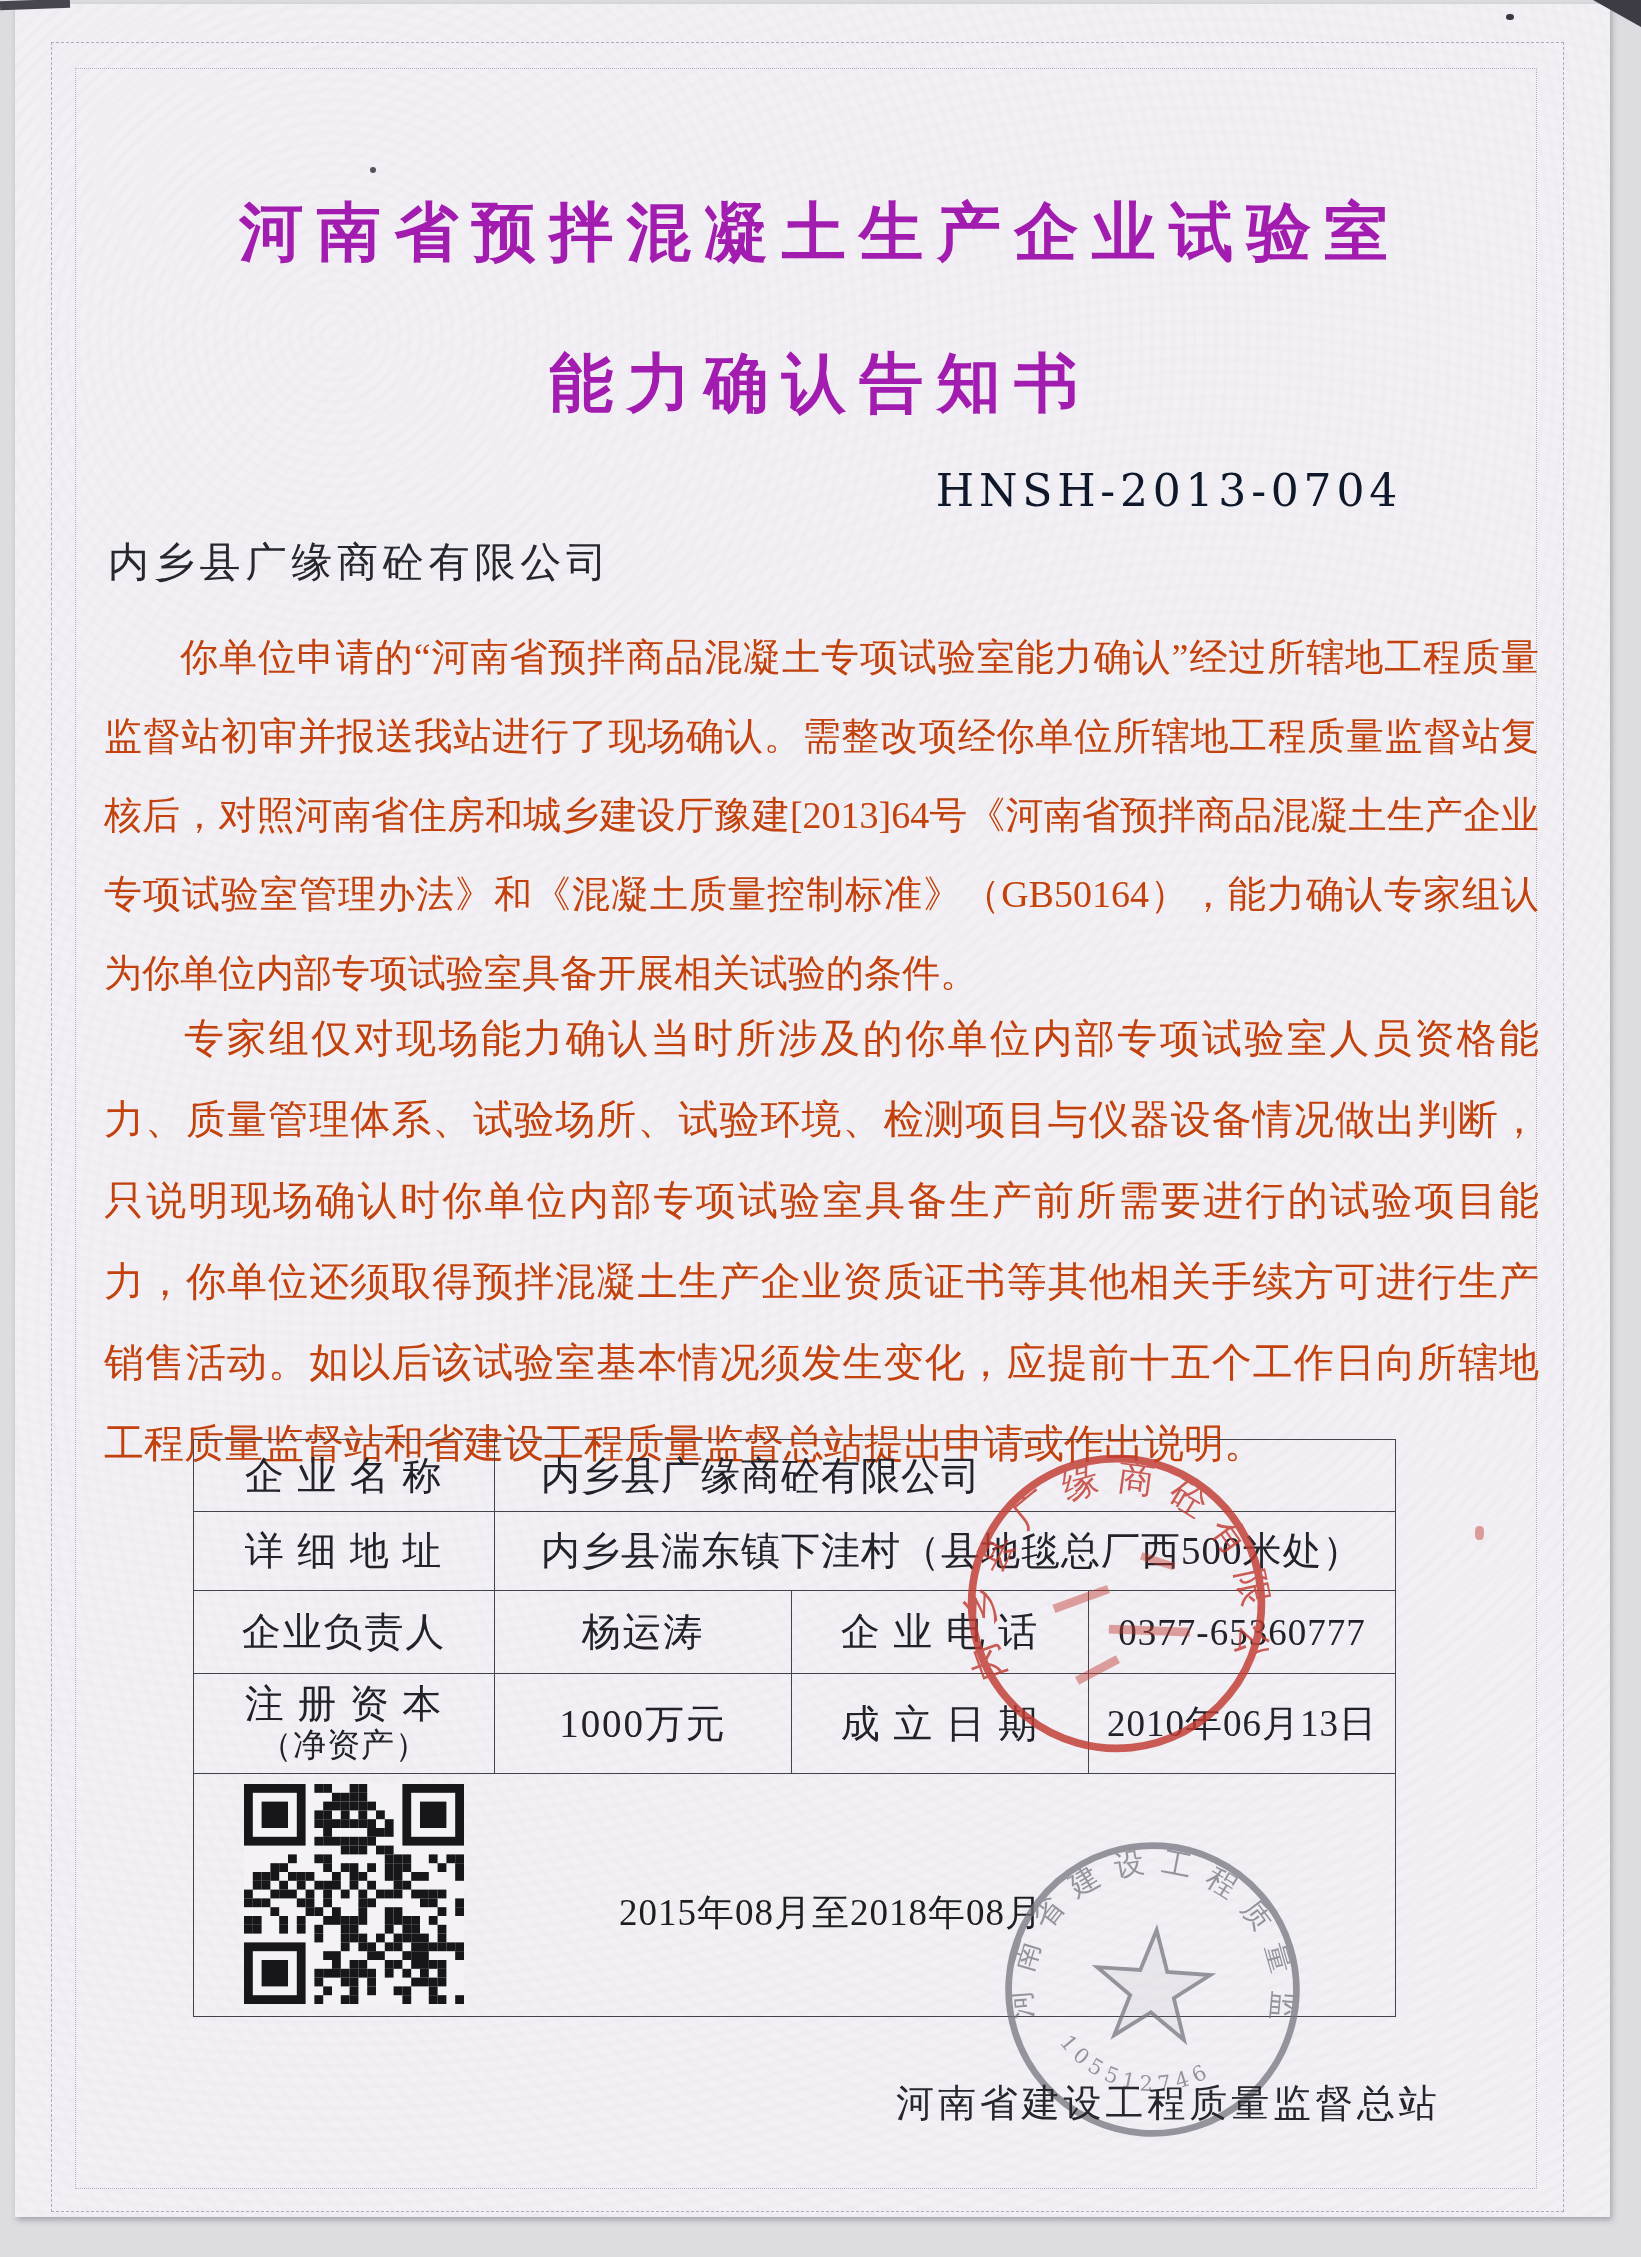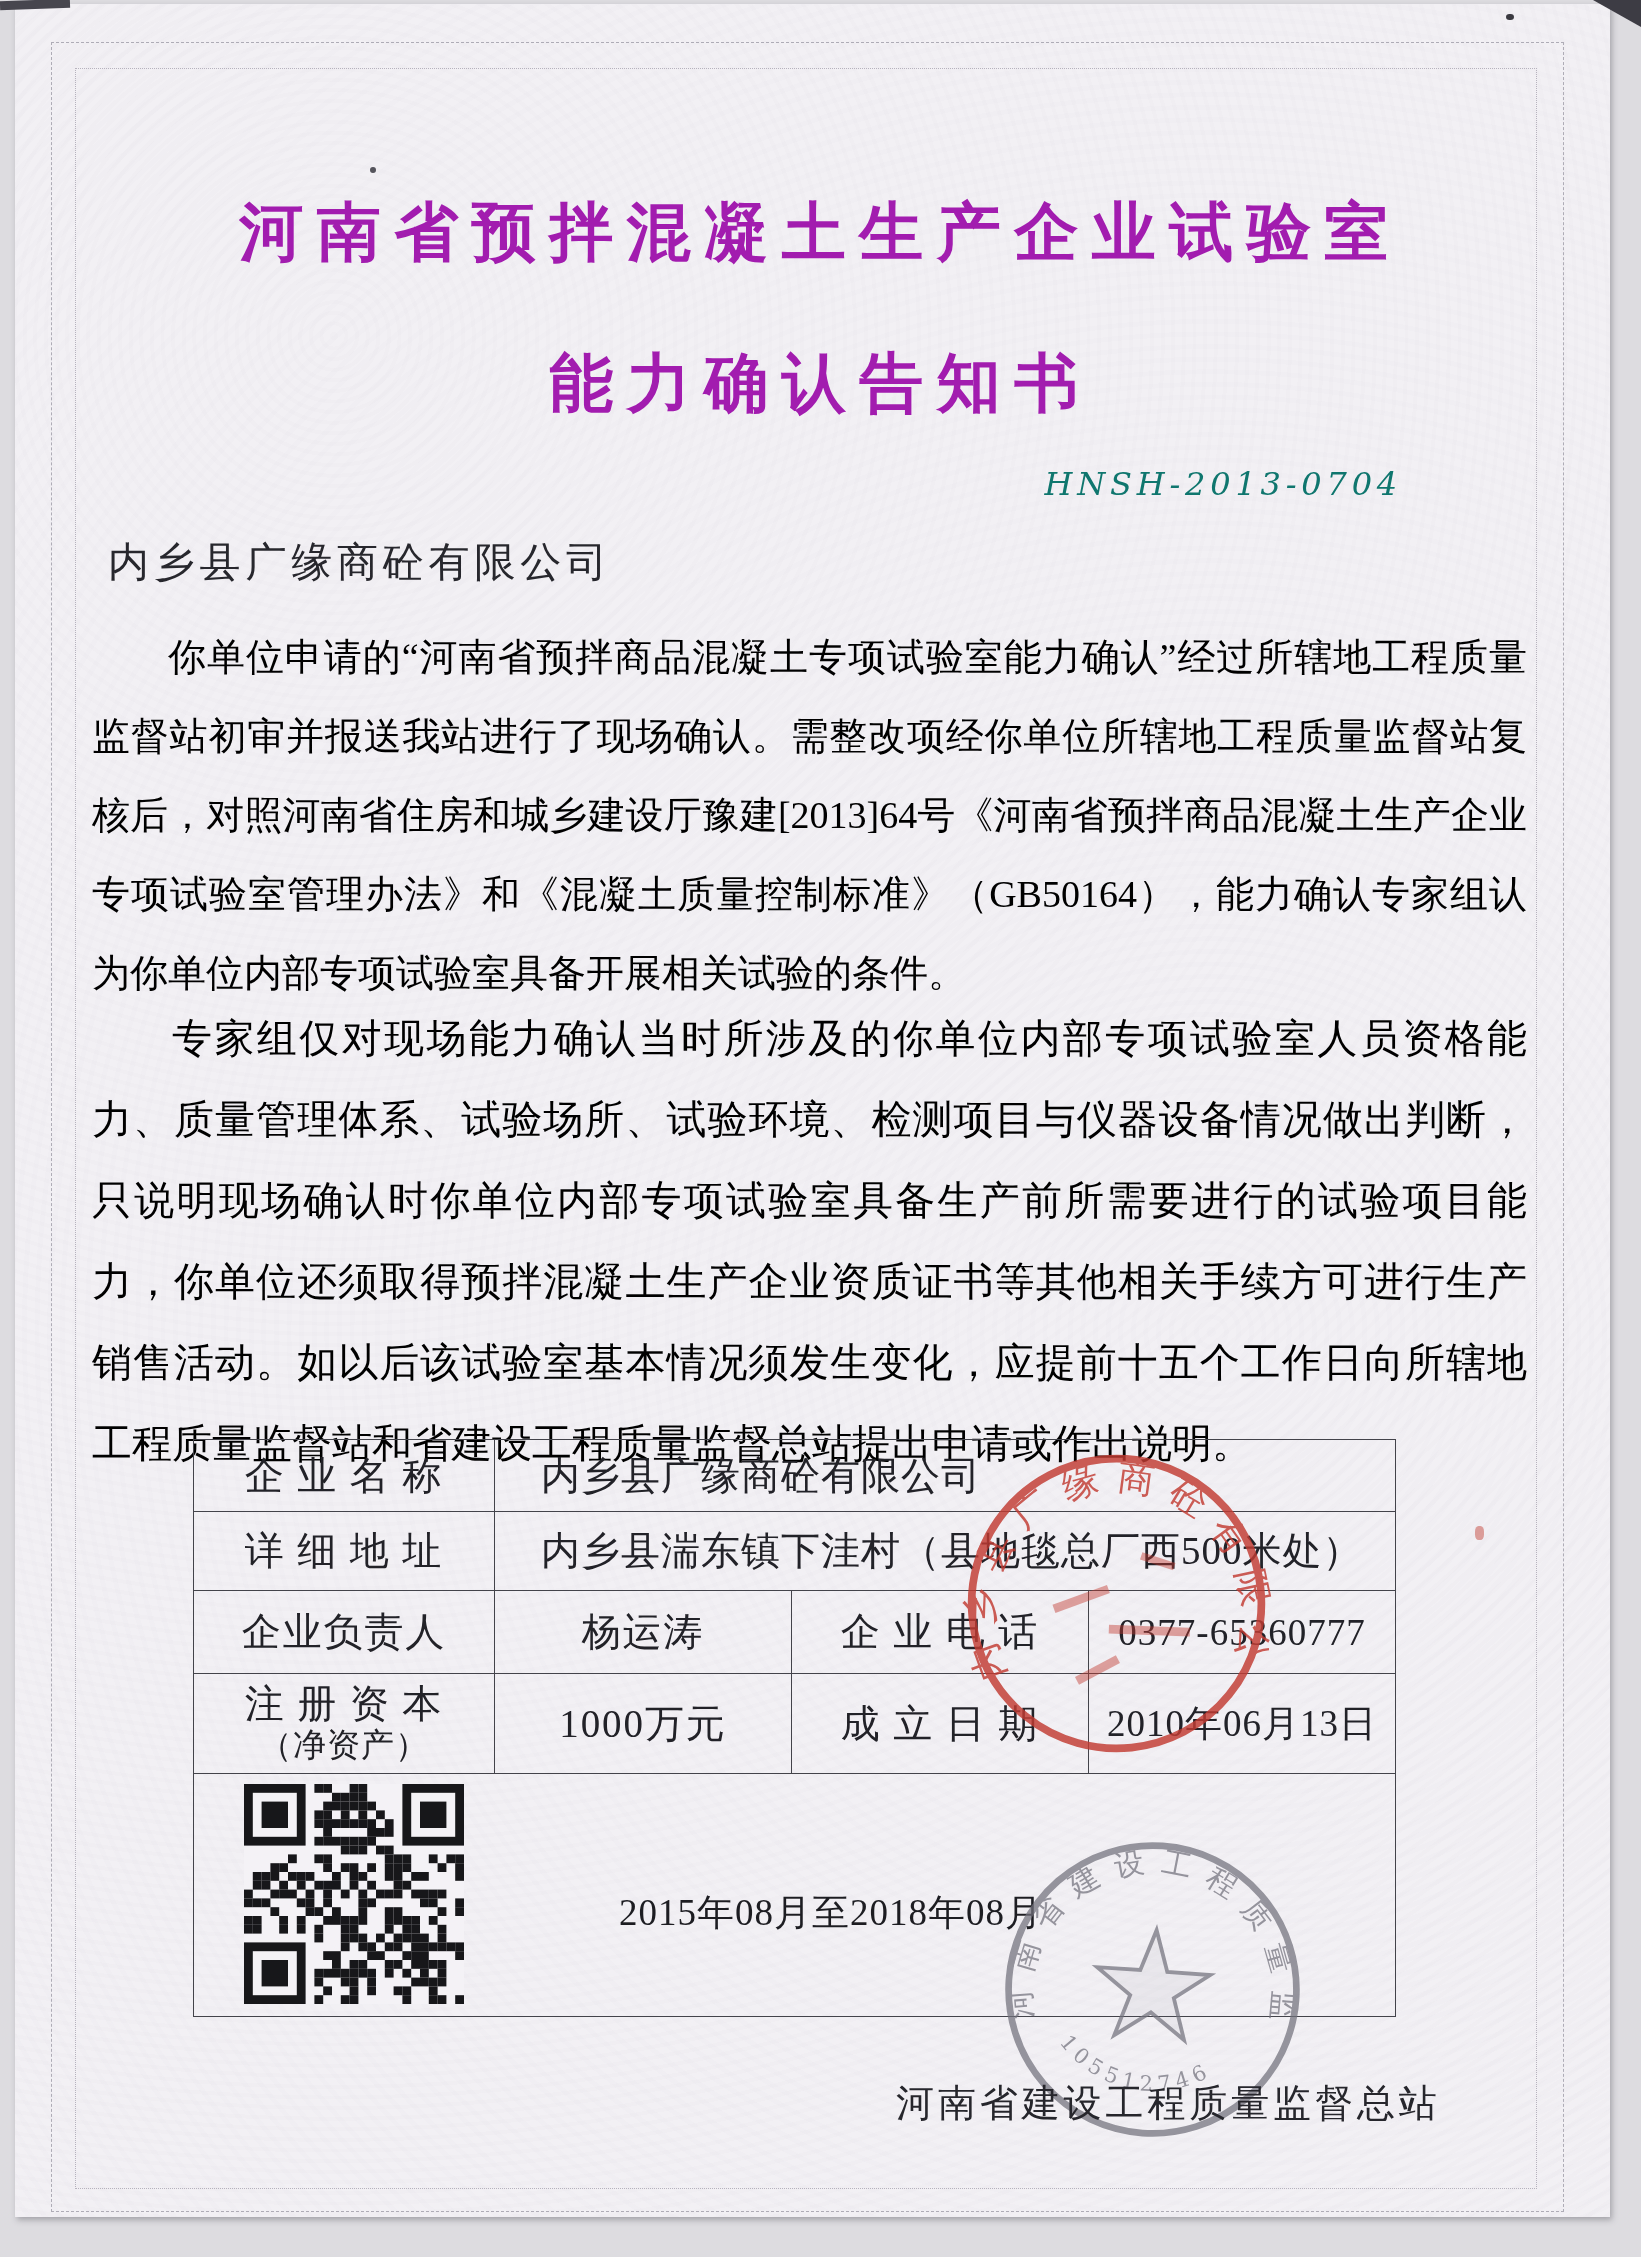--- a/index.html
+++ b/index.html
@@ -19,27 +19,27 @@
   .frame-inner { position:absolute; left:75px; top:68px; width:1462px; height:2121px;
                  border:1px dotted #b6b2bd; }
 
   .title { position:absolute; left:0; width:1641px; text-align:center;
            font-family:"DejaVu Sans", sans-serif; font-weight:900;
            font-size:64px; letter-spacing:13.5px; color:#a21caf; }
   .title1 { top:189px; }
   .title2 { top:340px; }
 
   .doc-number { position:absolute; top:465px; right:239px; font-family:"DejaVu Serif", serif;
-                font-size:32px; letter-spacing:4.8px; color:#0f766e;font-style:italic; }
+                font-size:44px; letter-spacing:4.8px; color:#0f172a; }
 
   .addressee { position:absolute; left:108px; top:535px; font-size:41px;
                letter-spacing:4.8px; color:#27272d; }
 
-  .para { position:absolute; left:92px; width:1435px; text-align:justify;
-          text-indent:2em; color:#000000; }
+  .para { position:absolute; left:104px; width:1435px; text-align:justify;
+          text-indent:2em; color:#c2410c; }
   .para1 { top:618px; font-size:38px; line-height:79px; }
   .para2 { top:998px; font-size:40px; line-height:81px; }
 
   .info-table { position:absolute; left:193px; top:1439px; display:grid;
                 grid-template-columns:301px 297px 297px 306px;
                 grid-template-rows:72px 79px 83px 100px 242px;
                 border:1.9px solid #43434a; background:transparent; }
   .cell { border-right:1.9px solid #43434a; border-bottom:1.9px solid #43434a;
           display:flex; align-items:center; justify-content:center;
           font-size:39px; color:#222228; letter-spacing:1.9px; }

